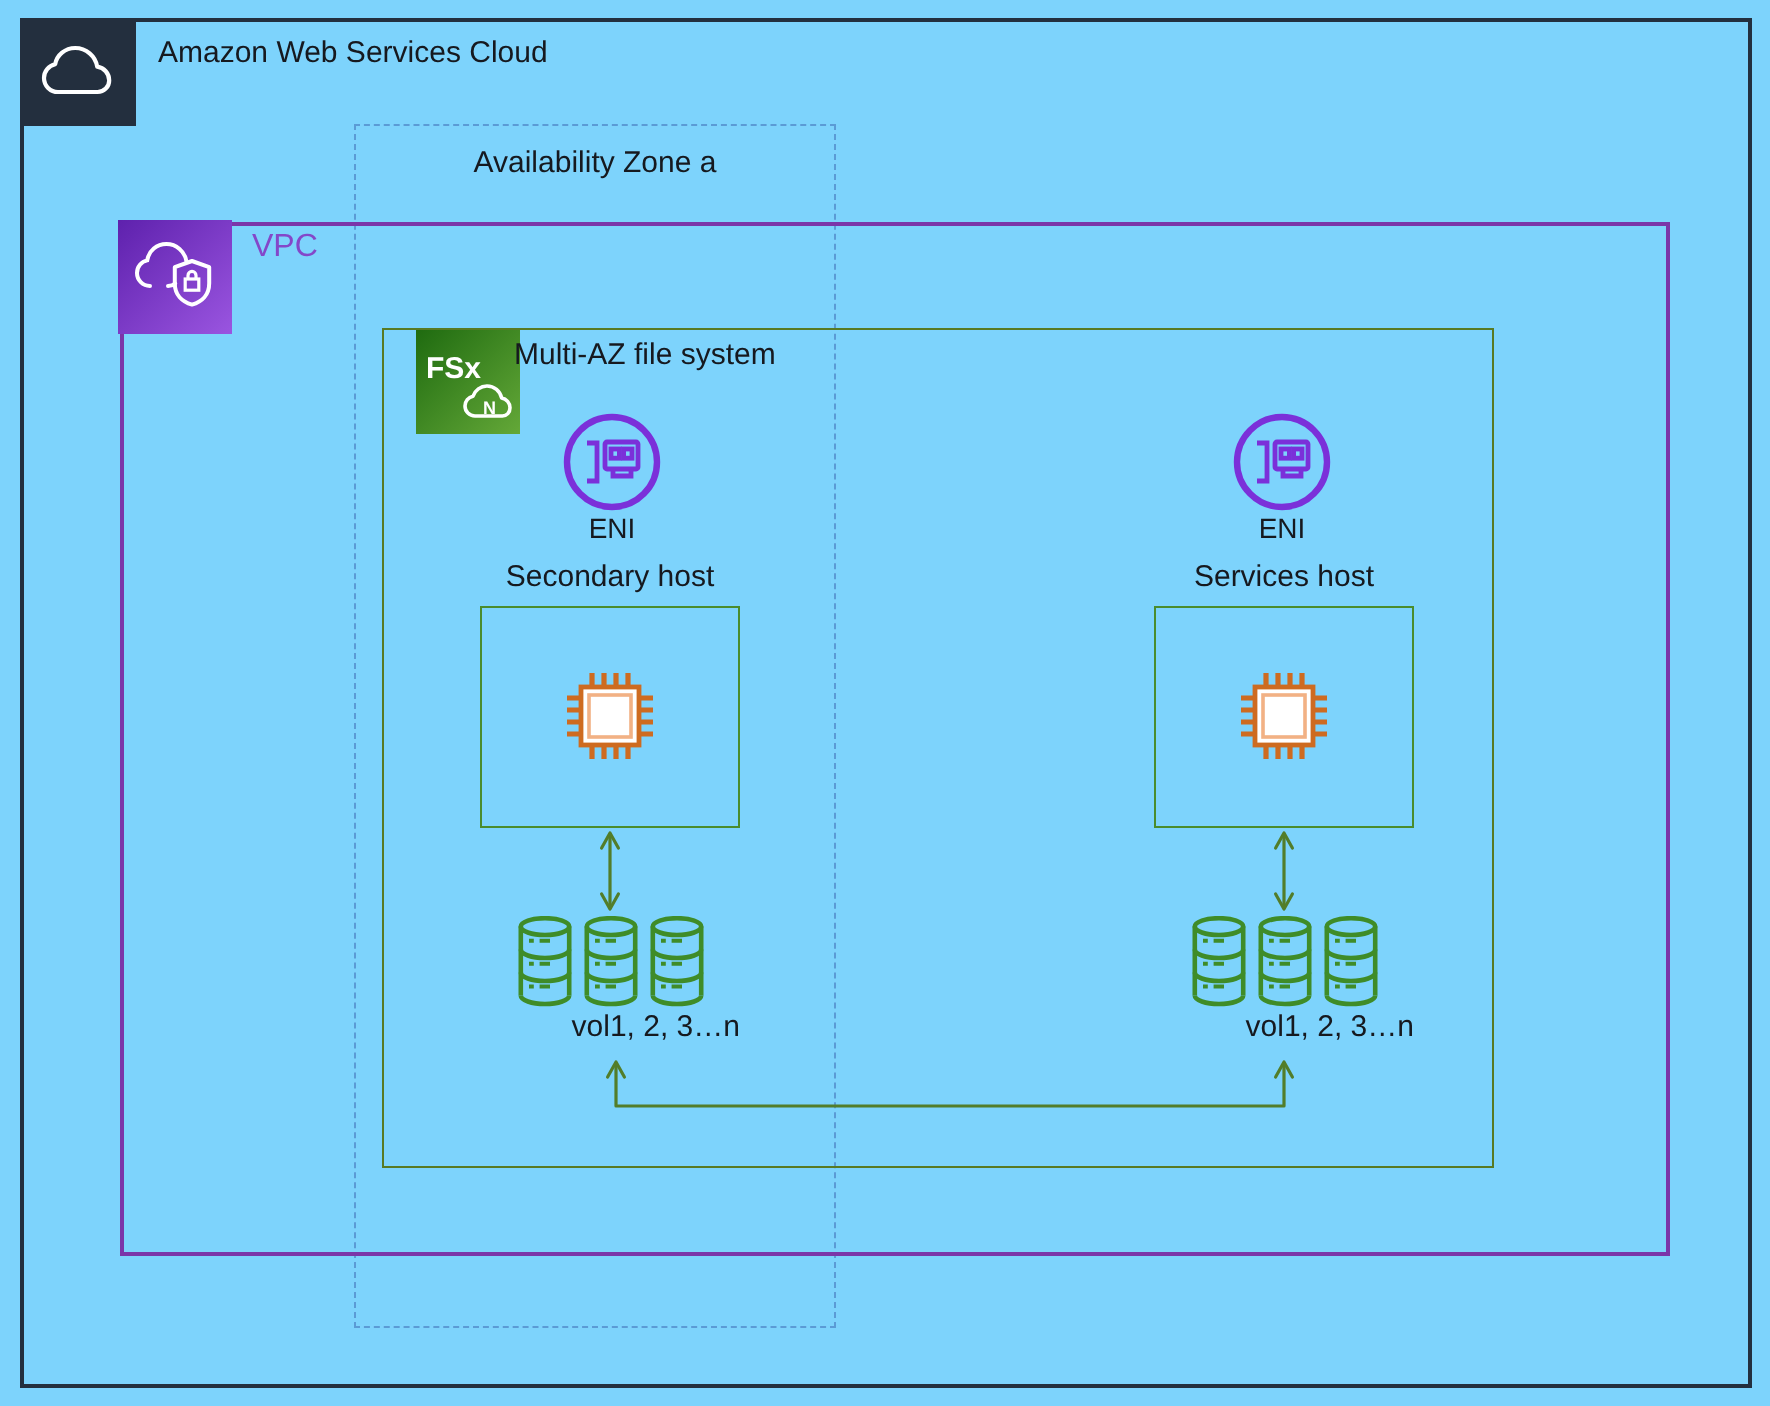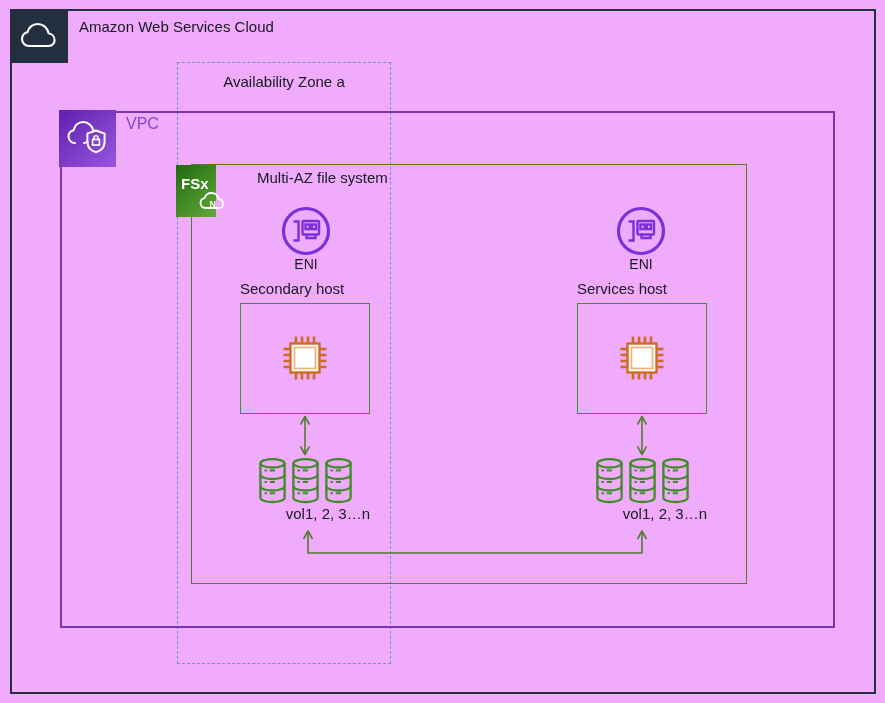--- a/index.html
+++ b/index.html
@@ -1,49 +1,49 @@
 <!DOCTYPE html>
 <html><head>
 <meta charset="utf-8">
 <style>
   html,body { margin:0; padding:0; background:#ffffff; }
   .canvas {
-    position:relative; width:885px; height:703px; background:#f0abfc;
+    position:relative; width:885px; height:703px; background:#7dd3fc;
     font-family:"Liberation Sans", sans-serif; color:#16191f; overflow:hidden;
   }
   .abs { position:absolute; box-sizing:border-box; }
 
   .outer-box  { left:10px; top:9px;  width:866px; height:685px; border:2px solid #232f3e; }
   .aws-icon   { left:10px; top:9px;  width:58px;  height:54px;  background:#232f3e;
                 display:flex; align-items:center; justify-content:center; }
   .title      { left:79px; top:18px; font-size:15px; }
 
-  .az         { top:62px; width:214px; height:602px; border:1.5px dashed #5b9bd5; }
+  .az         { top:62px; width:241px; height:602px; border:1.5px dashed #5b9bd5; }
   .az-a       { left:177px; }
   .az-b       { left:521px; }
   .az-label   { margin-top:10px; text-align:center; font-size:15px; }
 
   .vpc-box    { left:60px; top:111px; width:775px; height:517px; border:2px solid #7b35a8; }
   .vpc-icon   { left:59px; top:110px; width:57px; height:57px;
                 background:linear-gradient(135deg,#5e21ad,#9a55e0);
                 display:flex; align-items:center; justify-content:center; }
   .vpc-label  { left:126px; top:115px; font-size:16px; font-weight:400; color:#8447c9; }
 
   .fs-box     { left:191px; top:164px; width:556px; height:420px; border:1.5px solid #587a24; }
-  .fsx-icon   { left:176px; top:165px; width:40px; height:52px;
+  .fsx-icon   { left:208px; top:165px; width:52px; height:52px;
                 background:linear-gradient(135deg,#1f6b10,#64a838); }
   .fs-label   { left:257px; top:169px; font-size:15px; }
 
   .eni        { width:52px; height:52px; }
   .eni-left   { left:280px; top:205px; }
   .eni-right  { left:615px; top:205px; }
   .eni-label  { width:52px; top:256px; text-align:center; font-size:14px; }
   .eni-label.l{ left:280px; }  .eni-label.r{ left:615px; }
 
-  .host-label { width:130px; top:280px; text-align:left; font-size:15px; }
+  .host-label { width:130px; top:280px; text-align:center; font-size:15px; }
   .host-label.l{ left:240px; } .host-label.r{ left:577px; }
   .host-box   { top:303px; width:130px; height:111px; border:1.5px solid #4a8c2d; }
   .host-box.l { left:240px; } .host-box.r { left:577px; }
   .chip       { width:48px; height:48px; top:334px; }
   .chip.l     { left:281px; } .chip.r { left:618px; }
 
   .vols       { top:458px; width:95px; height:46px; }
   .vols.l     { left:258px; } .vols.r { left:595px; }
   .vol-label  { width:130px; top:505px; text-align:right; font-size:15px; }
   .vol-label.l{ left:240px; } .vol-label.r{ left:577px; }

